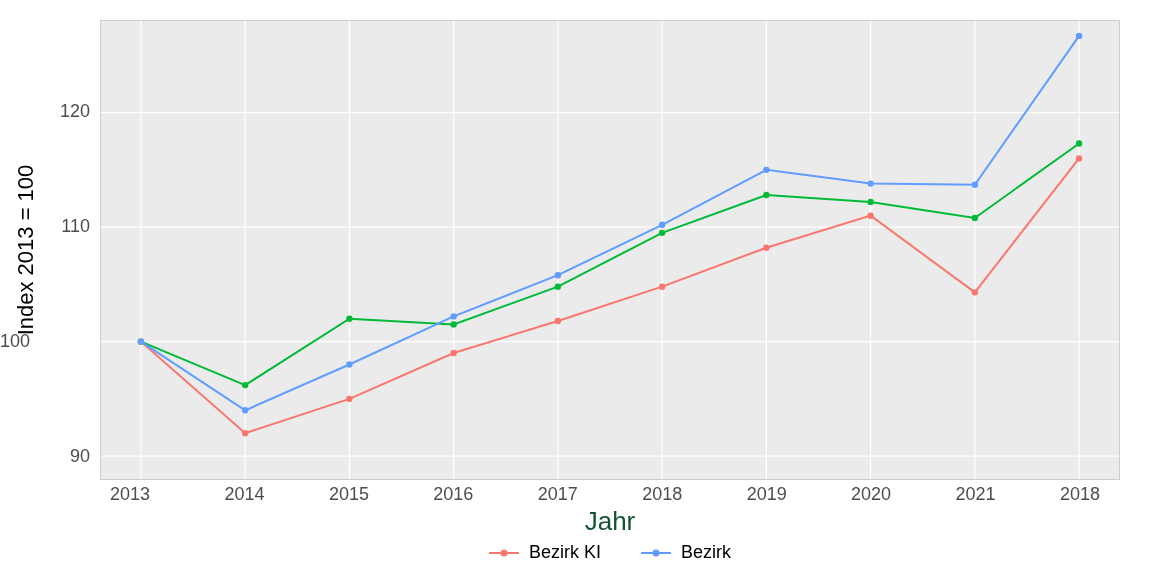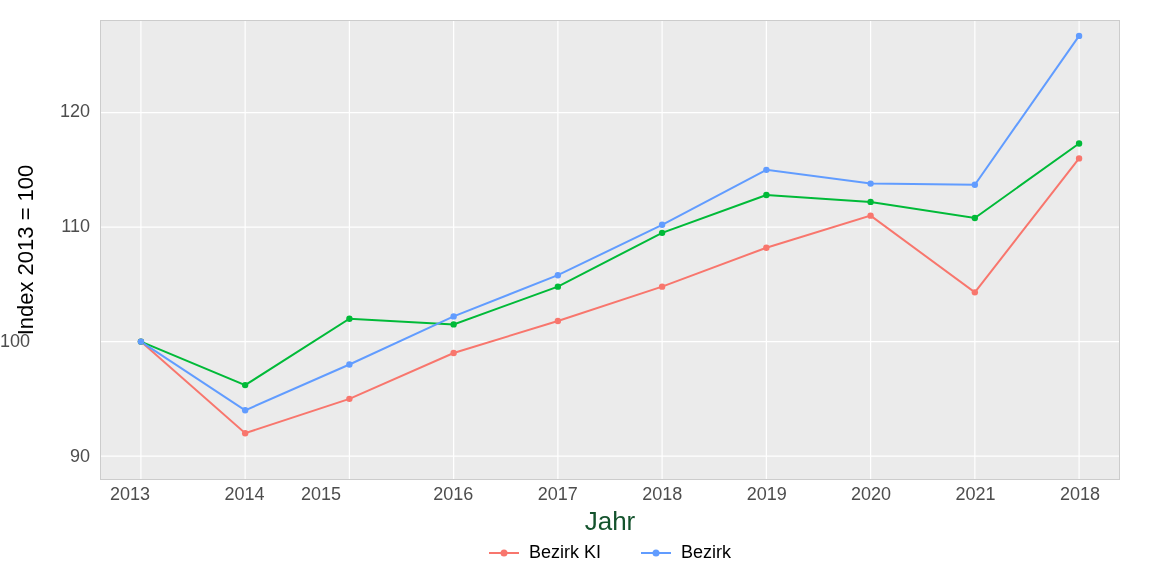--- a/index.html
+++ b/index.html
@@ -176,21 +176,21 @@
 
   <div id="yticks">
       <div class="tick-label" style="left: 0px; width: 90px; text-align: right; top: 446px;">90</div>
       <div class="tick-label" style="left: 0px; width: 90px; text-align: left; top: 331px;">100</div>
       <div class="tick-label" style="left: 0px; width: 90px; text-align: right; top: 216px;">110</div>
       <div class="tick-label" style="left: 0px; width: 90px; text-align: right; top: 101px;">120</div>
     </div>
   <div id="xticks">
       <div class="tick-label" style="left: 110px; width: 60px; text-align: left; top: 484px;">2013</div>
       <div class="tick-label" style="left: 214.444px; width: 60px; text-align: center; top: 484px;">2014</div>
-      <div class="tick-label" style="left: 301px; width: 60px; text-align: left; top: 484px;">2015</div>
+      <div class="tick-label" style="left: 319px; width: 60px; text-align: center; top: 484px;">2015</div>
       <div class="tick-label" style="left: 423.333px; width: 60px; text-align: center; top: 484px;">2016</div>
       <div class="tick-label" style="left: 527.778px; width: 60px; text-align: center; top: 484px;">2017</div>
       <div class="tick-label" style="left: 632.222px; width: 60px; text-align: center; top: 484px;">2018</div>
       <div class="tick-label" style="left: 736.667px; width: 60px; text-align: center; top: 484px;">2019</div>
       <div class="tick-label" style="left: 841.111px; width: 60px; text-align: center; top: 484px;">2020</div>
       <div class="tick-label" style="left: 945.556px; width: 60px; text-align: center; top: 484px;">2021</div>
       <div class="tick-label" style="left: 1050px; width: 60px; text-align: center; top: 484px;">2018</div>
     </div>
 
   <div class="axis-title-x">

